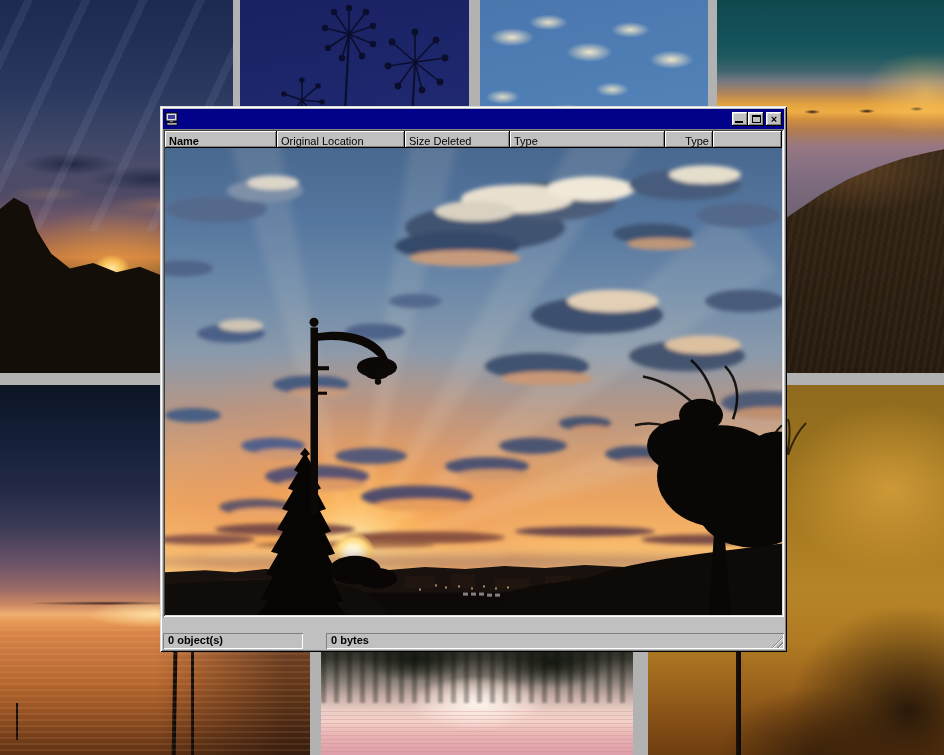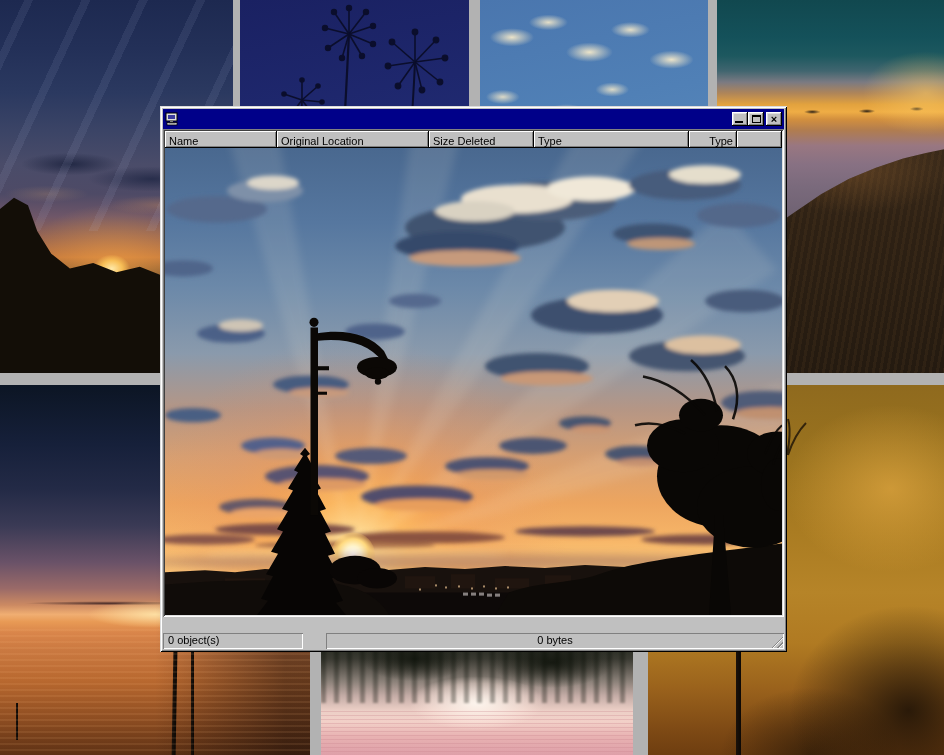--- a/index.html
+++ b/index.html
@@ -118,29 +118,29 @@
   .menubar{height:20px;flex:0 0 20px;display:flex;align-items:center;padding-left:1px;}
   .menu-item{font-size:11px;color:#000;padding:2px 7px;background:transparent;border:0;}
   u{text-decoration:underline;}
 
   .listview{flex:1;display:flex;flex-direction:column;background:#c0c0c0;padding:2px;
     box-shadow:inset 1px 1px 0 #808080, inset -1px -1px 0 #fff, inset 2px 2px 0 #404040, inset -2px -2px 0 #dfdfdf;}
   .colheaders{height:17px;flex:0 0 17px;display:flex;background:#c0c0c0;}
   .colh{box-sizing:border-box;height:17px;background:#c0c0c0;font-size:11px;color:#000;
     padding:2px 4px 0 4px;white-space:nowrap;overflow:hidden;border:0;text-align:left;
     box-shadow:inset -1px -1px 0 #000, inset 1px 1px 0 #fff, inset -2px -2px 0 #808080;}
-  .c0{width:112px;} .c1{width:152px;} .c2{width:105px;} .c3{width:155px;}
+  .c0{width:112px;font-weight:bold;} .c1{width:128px;} .c2{width:105px;} .c3{width:155px;}
   .c4{width:48px;text-align:right;} .c5{flex:1;}
   .photo{flex:1;position:relative;background:#000;overflow:hidden;}
   .photo svg{position:absolute;inset:0;width:100%;height:100%;display:block;}
 
-  .statusbar{flex:0 0 16px;height:16px;margin-top:16px;display:flex;gap:23px;position:relative;}
+  .statusbar{flex:0 0 16px;height:16px;margin-top:16px;display:flex;gap:23px;position:relative;font-weight:bold;}
   .spanel{box-shadow:inset 1px 1px 0 #808080, inset -1px -1px 0 #fff;font-size:11px;color:#000;
     padding:1px 5px 0 5px;box-sizing:border-box;white-space:nowrap;overflow:hidden;}
-  .sp1{width:140px;} .sp2{flex:1;margin-right:0;text-align:center;}
+  .sp1{width:140px;} .sp2{flex:1;margin-right:0;}
   .grip{position:absolute;right:1px;bottom:1px;width:13px;height:13px;
     background:repeating-linear-gradient(135deg,#c0c0c0 0 2px,#868686 2px 3px,#f4f4f4 3px 4px);
     clip-path:polygon(100% 0,100% 100%,0 100%);}
 </style>
 </head>
 <body>
 
 <div class="desktop">
 
   <div class="tile t-r1c1">

